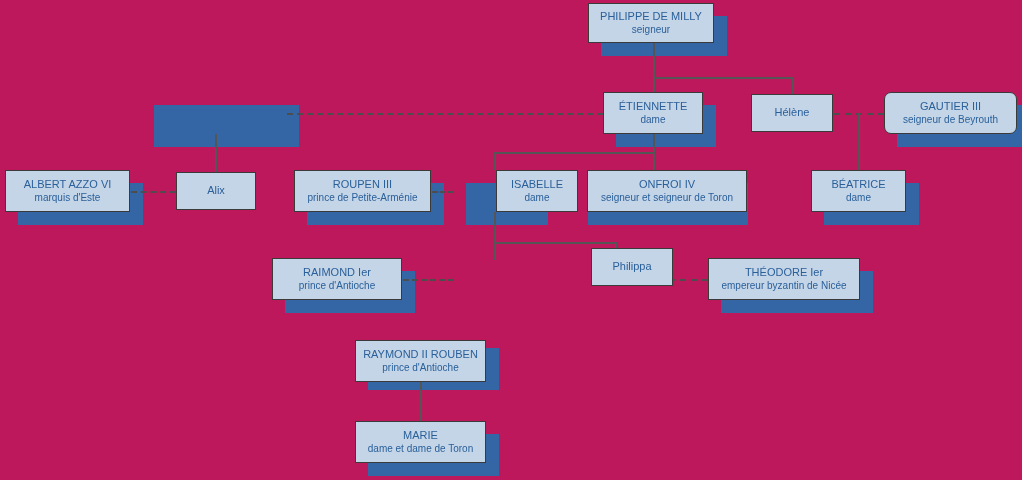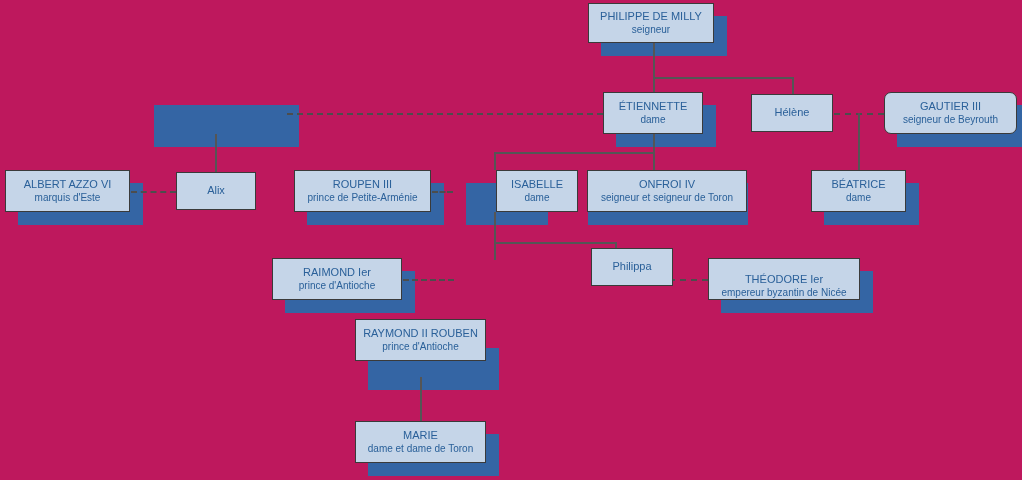--- a/index.html
+++ b/index.html
@@ -170,26 +170,26 @@
   <div class="node" style="left:272px;top:258px;width:130px;height:42px;">
     <span class="ln name">RAIMOND Ier</span>
     <span class="ln sub">prince d'Antioche</span>
   </div>
 
 
   <div class="node single" style="left:575px;top:248px;width:82px;height:38px;margin-left:16px;">
     <span class="ln name">Philippa</span>
   </div>
 
-  <div class="node" style="left:708px;top:258px;width:152px;height:42px;justify-content:flex-end;">
+  <div class="node" style="left:708px;top:258px;width:152px;height:42px;">
     <span class="ln name">THÉODORE Ier</span>
     <span class="ln sub">empereur byzantin de Nicée</span>
   </div>
 
-  <div class="node" style="left:355px;top:319px;width:131px;height:42px;text-align:center;">
+  <div class="node" style="left:355px;top:340px;width:131px;height:42px;text-align:center;">
     <span class="ln name">RAYMOND II ROUBEN</span>
     <span class="ln sub">prince d'Antioche</span>
   </div>
 
   <div class="node" style="left:355px;top:421px;width:131px;height:42px;">
     <span class="ln name">MARIE</span>
     <span class="ln sub">dame et dame de Toron</span>
   </div>
 
 </div>

